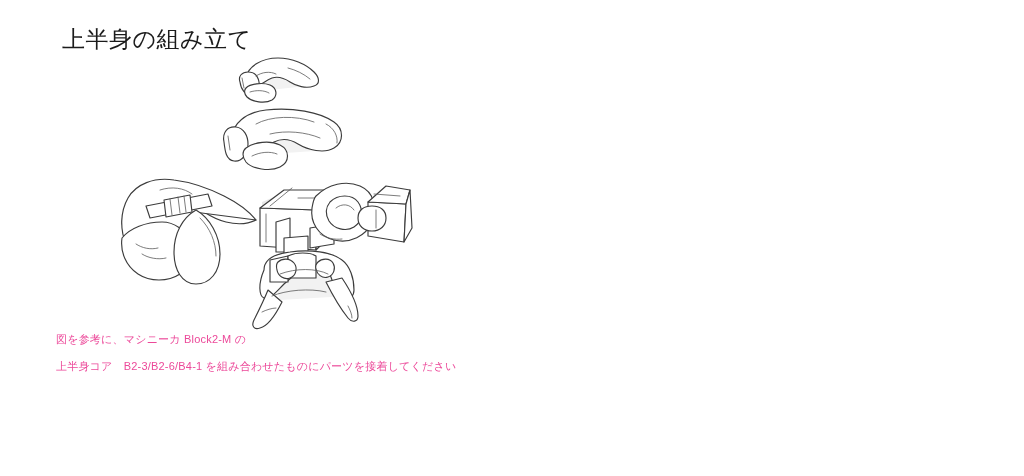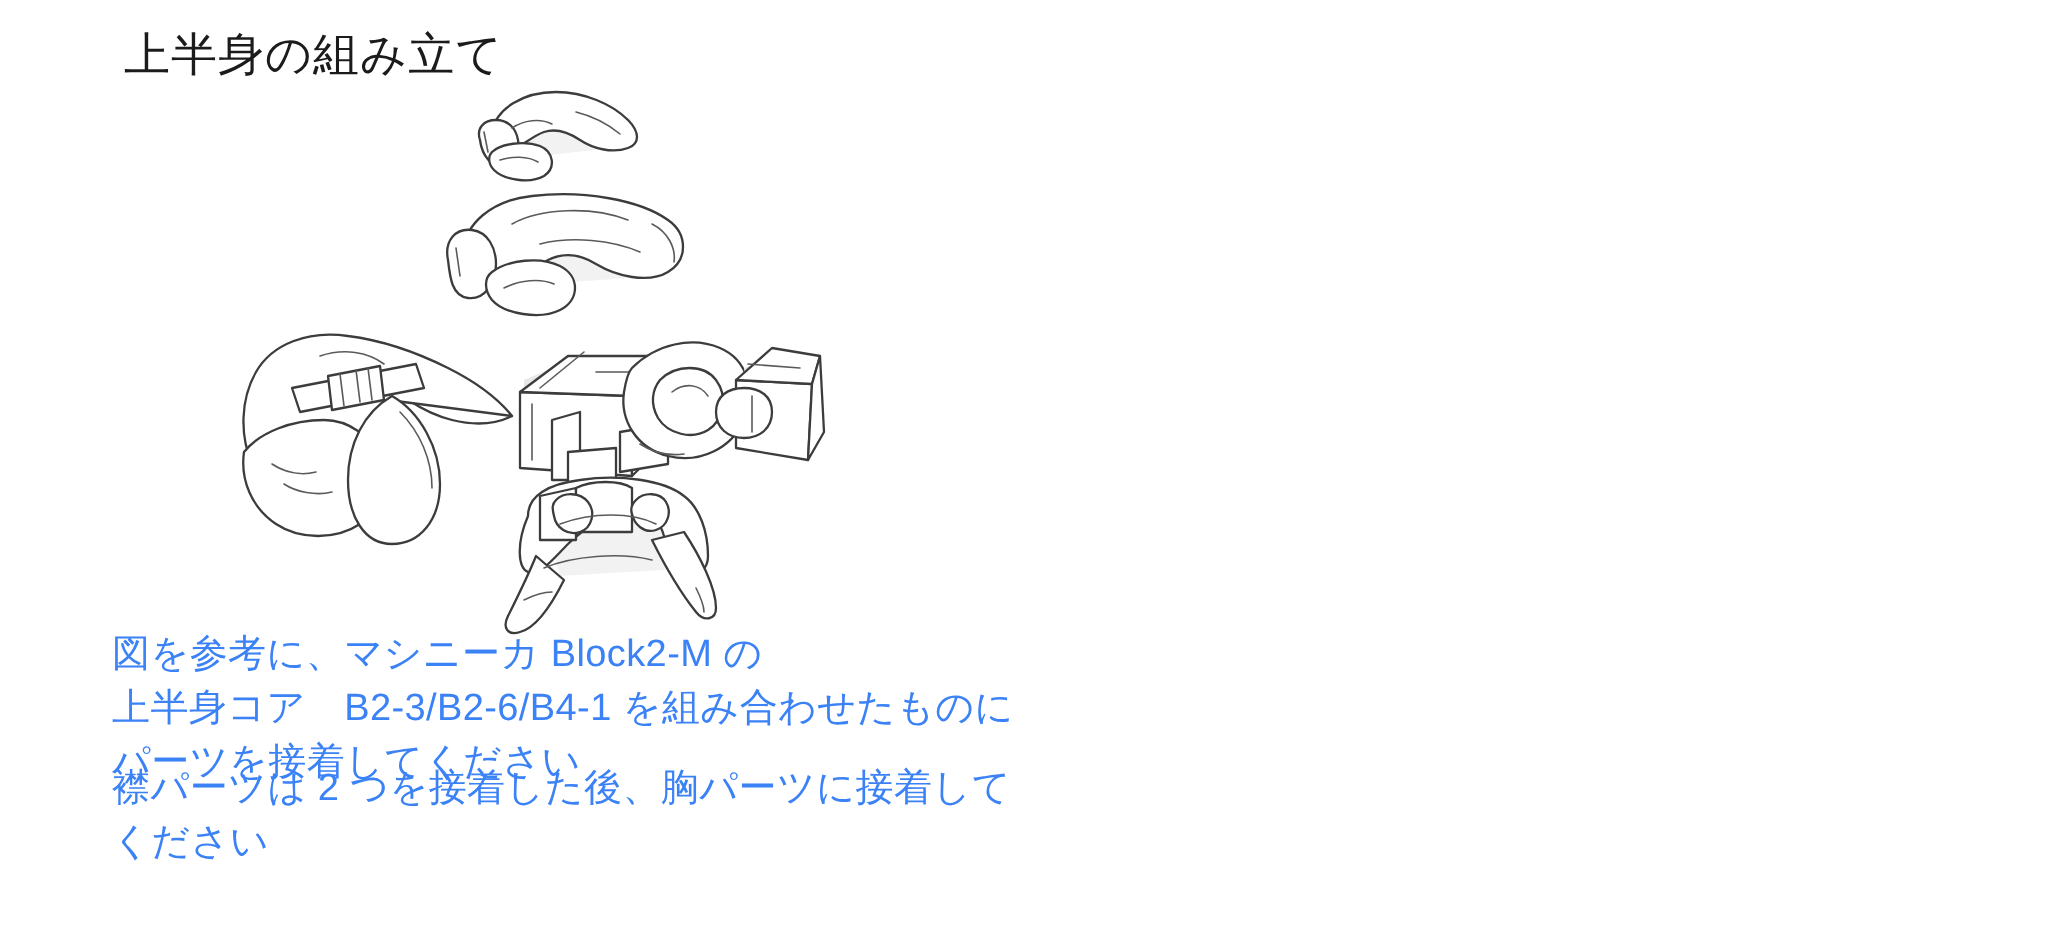--- a/index.html
+++ b/index.html
@@ -17,21 +17,21 @@
     color: #1a1a1a;
     -webkit-font-smoothing: antialiased;
   }
   .page {
     position: absolute;
     inset: 0;
     background: #ffffff;
   }
   .column {
     position: absolute;
-    top: 0;
+    top: 12px;
     height: 423px;
   }
   .column-left  { left: 0;   width: 512px; }
   .column-right { left: 512px; width: 512px; }
 
   .section-heading {
     position: absolute;
     font-size: 23px;
     line-height: 26px;
     font-weight: 400;
@@ -43,23 +43,23 @@
 
   .figure {
     position: absolute;
     overflow: visible;
   }
   .figure svg { display: block; overflow: visible; }
   .fig-left  { left: 120px; top: 26px;  width: 290px; height: 270px; }
 
   .body-text {
     position: absolute;
-    font-size: 19px;
+    font-size: 11px;
     line-height: 27px;
-    color: #3b82f6;
+    color: #ec4899;
     letter-spacing: 0.2px;
   }
   .caption-block { position: absolute; }
   .cap-left-1  { left: 56px;  top: 314px; width: 452px; }
   .cap-left-2  { left: 56px;  top: 381px; width: 452px; }
   .cap-line { display: block; white-space: pre-wrap; }
   .ink-thin {
     fill: none;
     stroke: #5a5a5a;
     stroke-width: 0.8;
@@ -212,23 +212,20 @@
         </g>
 
       </svg>
     </div>
 
     <div class="caption-block cap-left-1 body-text">
       <span class="cap-line">図を参考に、マシニーカ Block2-M の</span>
       <span class="cap-line">上半身コア　B2-3/B2-6/B4-1 を組み合わせたものにパーツを接着してください</span>
     </div>
 
-    <div class="caption-block cap-left-2 body-text">
-      <span class="cap-line">襟パーツは 2 つを接着した後、胸パーツに接着してください</span>
-    </div>
 
   </div>
 
   <div class="column column-right">
 
     
 
     
 
     

